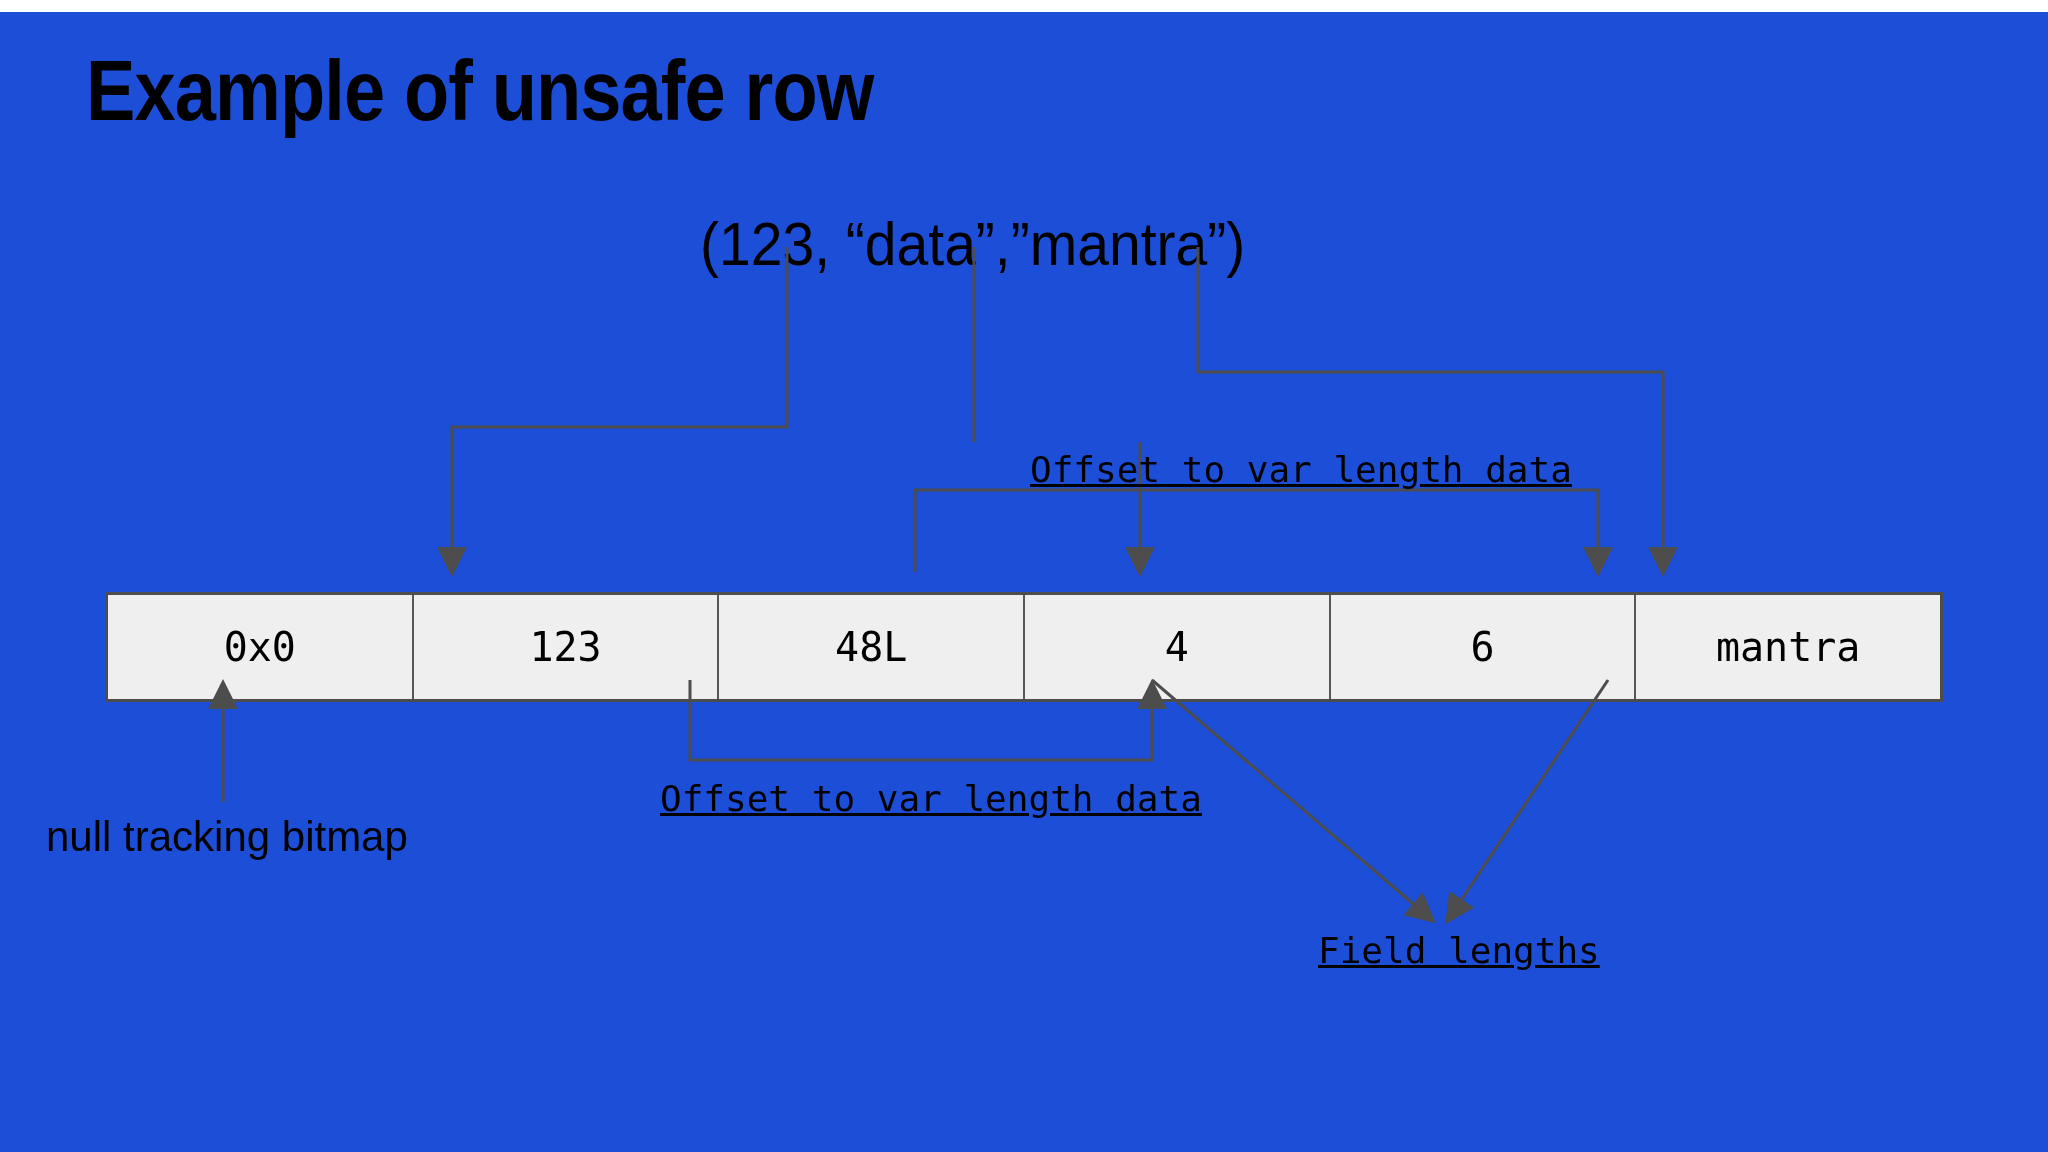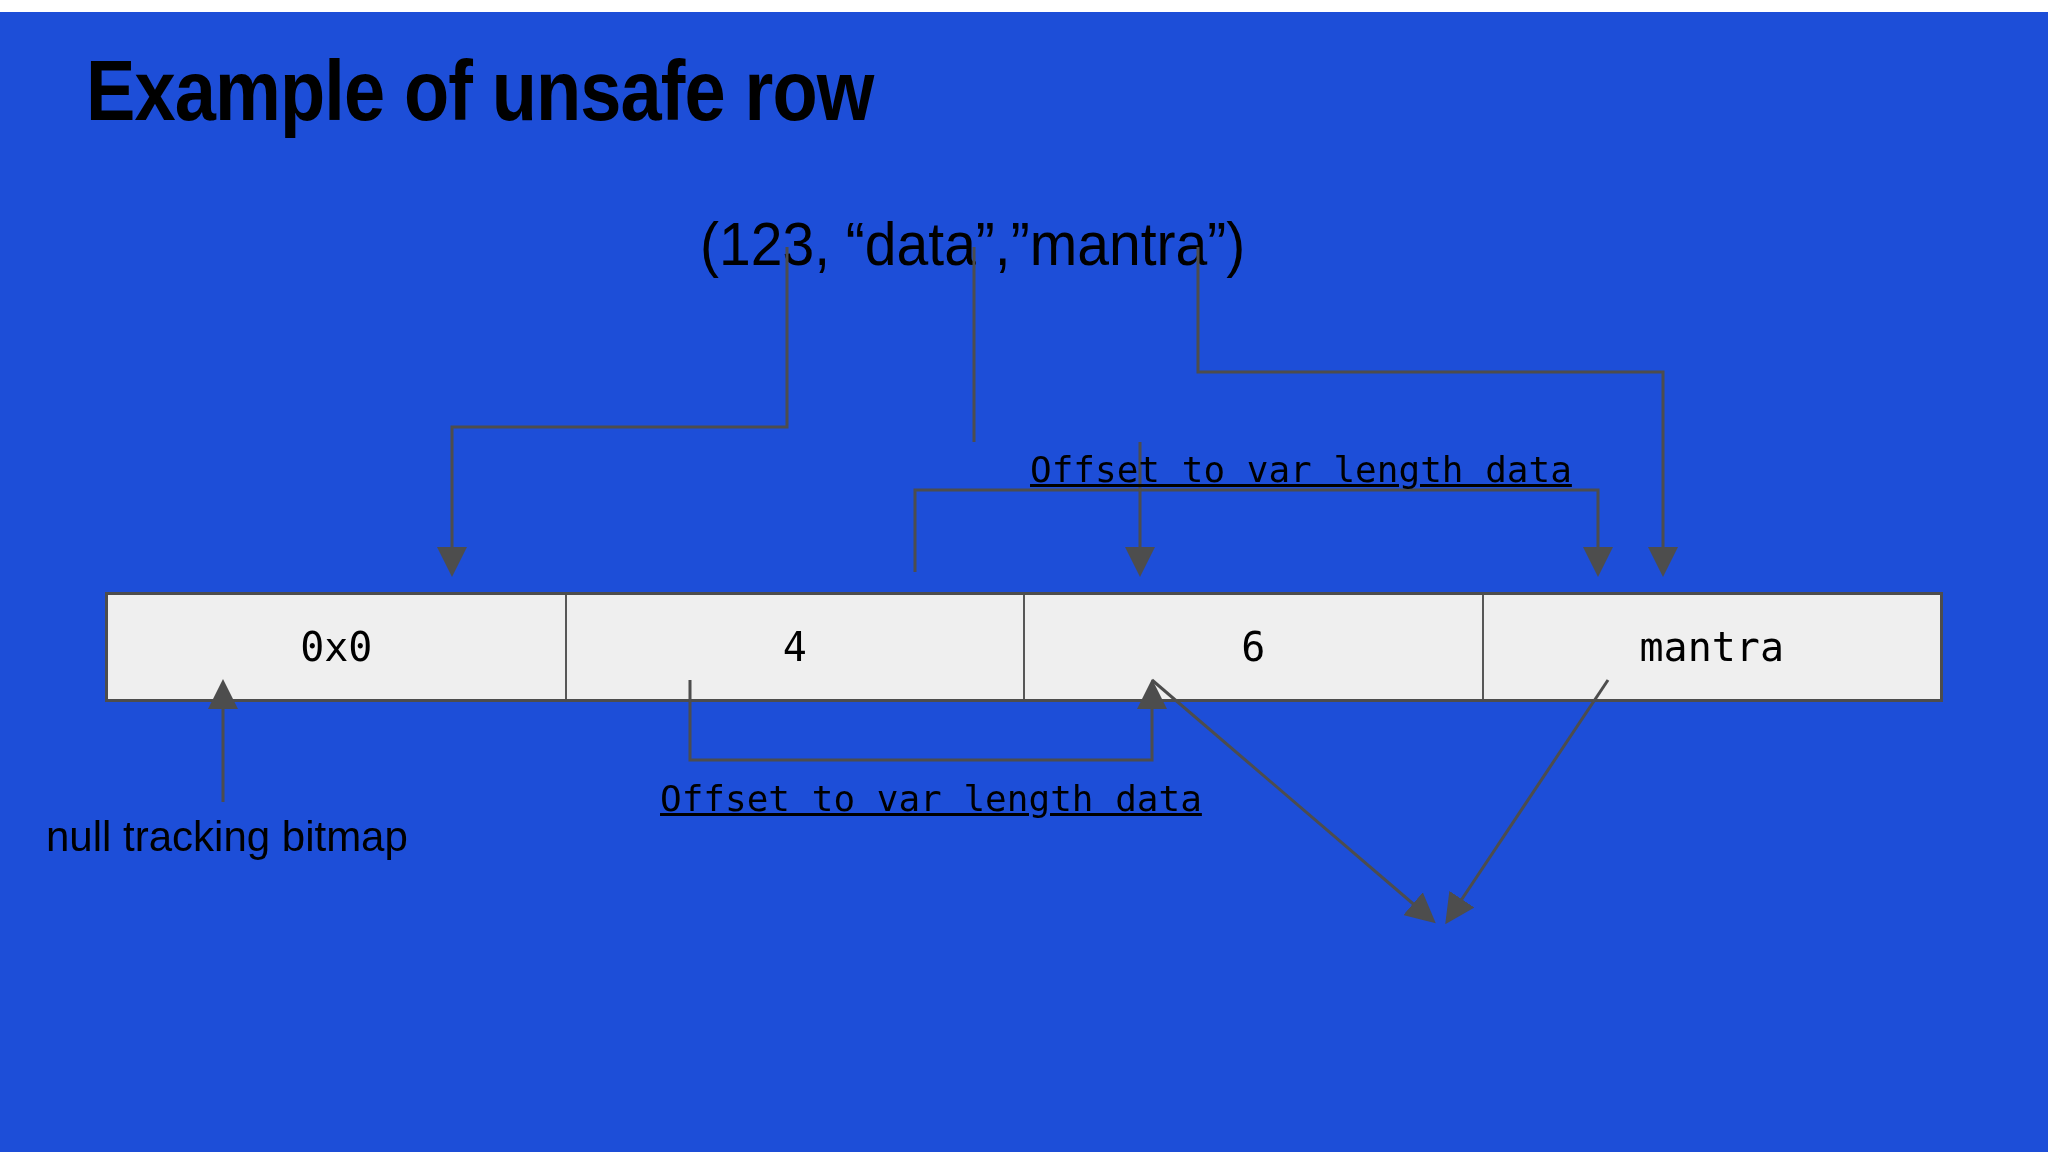--- a/index.html
+++ b/index.html
@@ -119,20 +119,22 @@
 <body>
 
 <div id="slide">
 
   <div id="slide-title">Example of unsafe row</div>
 
   <div id="tuple-caption">(123, “data”,”mantra”)</div>
 
   <div id="row-strip">
     <div class="row-cell">0x0</div>
+    <div class="row-cell">123</div>
+    <div class="row-cell">48L</div>
     <div class="row-cell">4</div>
     <div class="row-cell">6</div>
     <div class="row-cell">mantra</div>
   </div>
 
   <svg id="connectors" viewBox="0 0 2048 1152" width="2048" height="1152">
     <defs>
       <marker id="arrow-down" viewBox="0 0 12 12" refX="6" refY="10" markerWidth="11" markerHeight="11" orient="auto-start-reverse">
         <path d="M 1 1 L 11 1 L 6 11 z" fill="#4d4d4d"></path>
       </marker>
@@ -160,16 +162,17 @@
       <path d="M 1152 668 L 1432 908" marker-end="url(#arrow-head)"></path>
 
       <path d="M 1608 668 L 1448 908" marker-end="url(#arrow-head)"></path>
     </g>
   </svg>
 
   <div id="label-offset-top" class="anno-mono">Offset to var length data</div>
 
   <div id="label-offset-bottom" class="anno-mono">Offset to var length data</div>
 
+  <div id="label-field-lengths" class="anno-mono">Field lengths</div>
 
   <div id="label-null-bitmap" class="anno-sans">null tracking bitmap</div>
 
 </div>
 
 </body></html>

